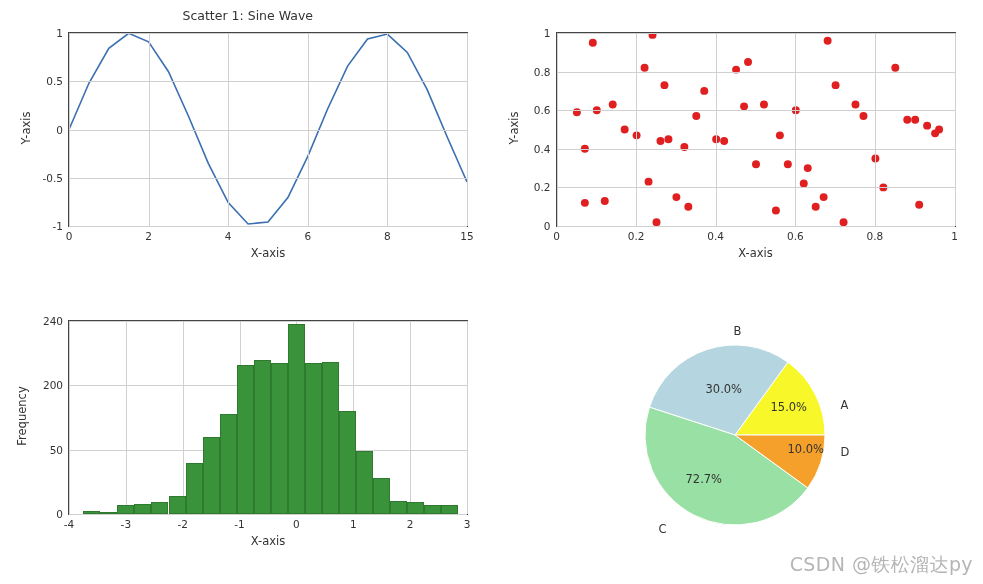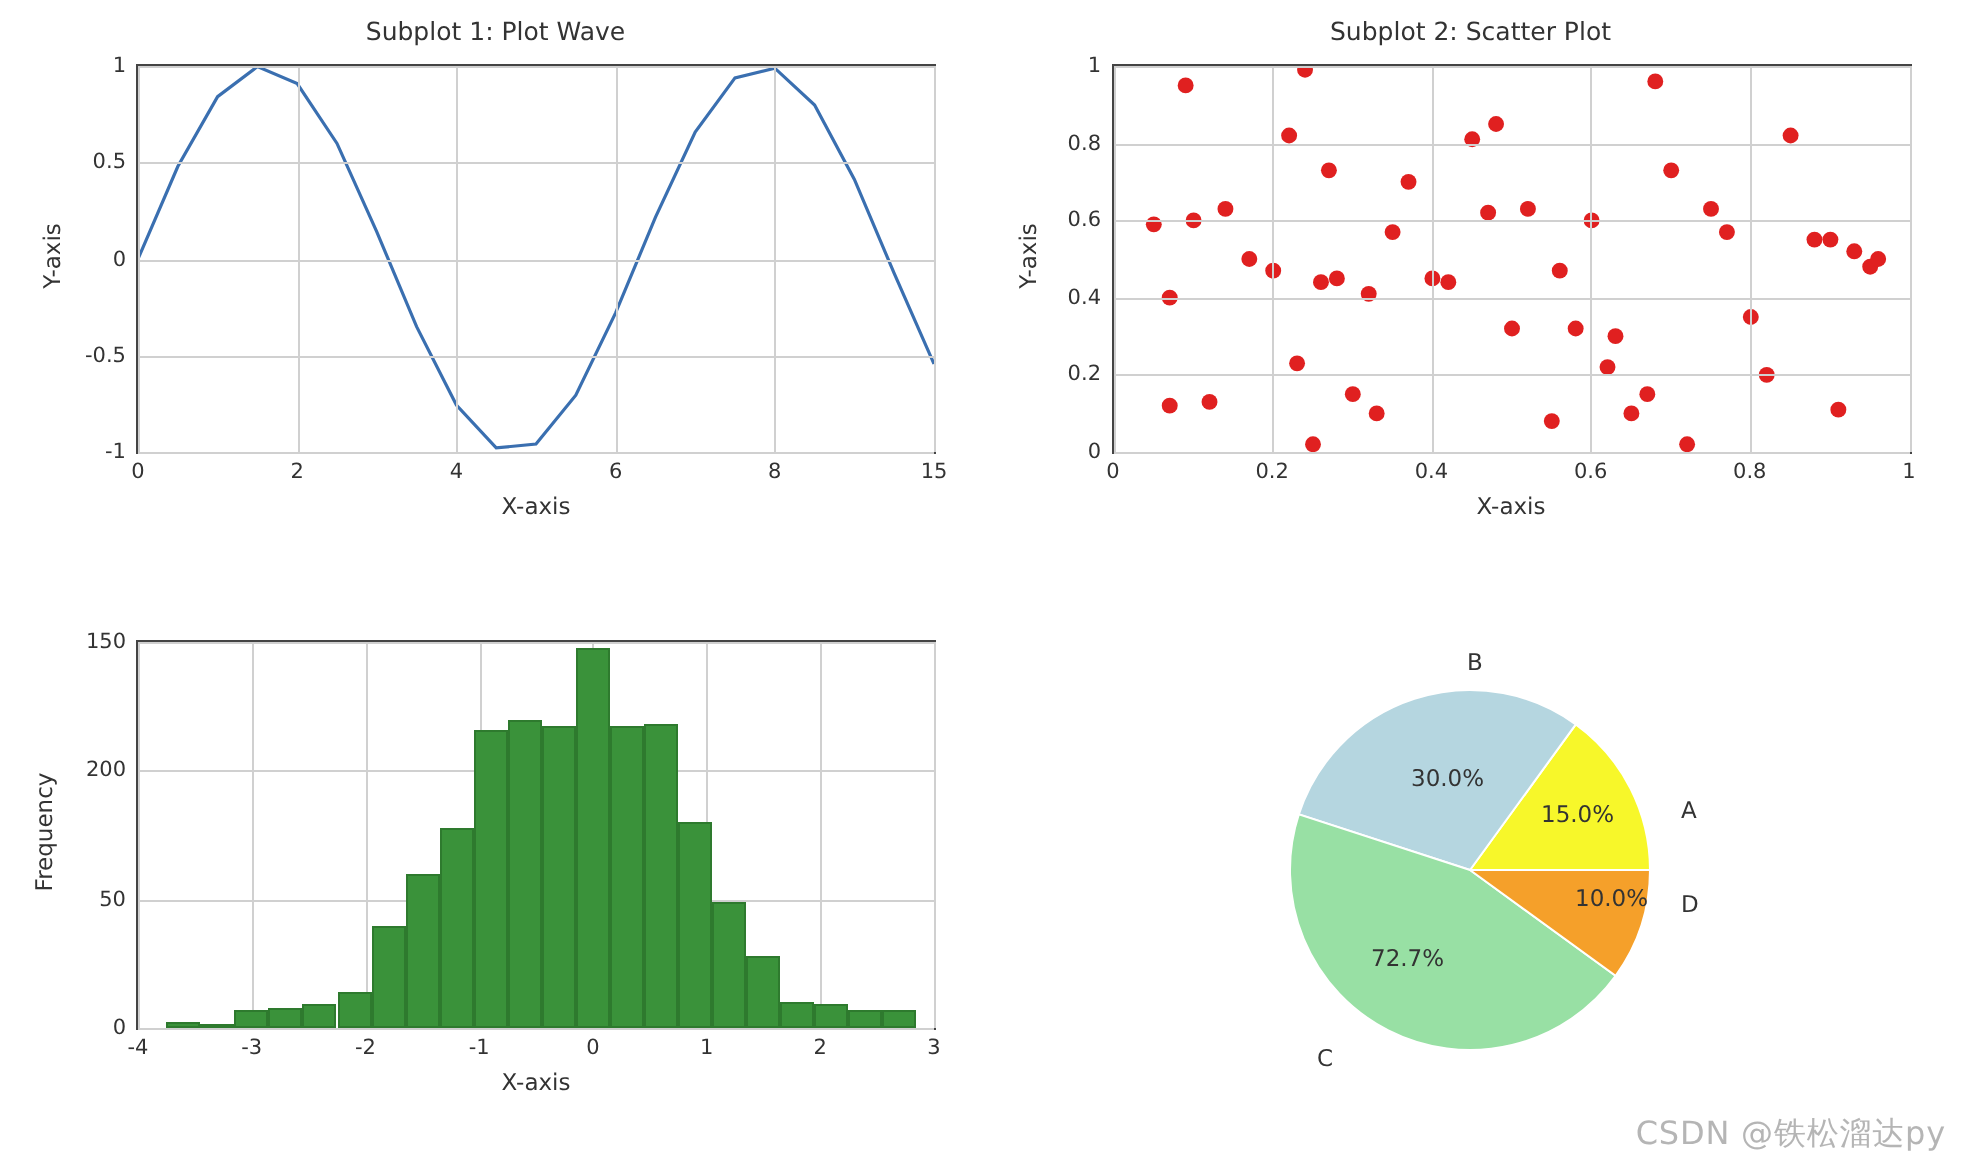--- a/index.html
+++ b/index.html
@@ -54,32 +54,32 @@
     .scatter-pt { fill: #e02020; }
     
     .bar { position: absolute; background: #3a923a; border: 0.5px solid #2e7a2e; bottom: 0; }
     
     .pie-wrap { position: relative; width: 100%; height: 100%; }
     .pie-label { position: absolute; font-size: 11.5px; color: #333; }
     
     .watermark {
       position: absolute;
       right: 10px; bottom: 6px;
-      font-size: 16px;
+      font-size: 19px;
       color: rgba(120,120,120,0.55);
       letter-spacing: 0.4px;
     }
   </style>
 </head>
 <body>
 
 <div class="grid2x2">
 
   <div class="cell">
-    <div class="title">Subplot 1: Plot Wave</div>
+    <div class="title">Scatter 1: Sine Wave</div>
     <div class="plot-box" style="left:60px; top:24px; width:400px; height:195px;">
 
       <div class="gridline gl-h" style="top:0%"></div>
       <div class="gridline gl-h" style="top:25%"></div>
       <div class="gridline gl-h" style="top:50%"></div>
       <div class="gridline gl-h" style="top:75%"></div>
       <div class="gridline gl-h" style="top:100%"></div>
 
       <div class="gridline gl-v" style="left:0%"></div>
       <div class="gridline gl-v" style="left:20%"></div>
@@ -102,21 +102,20 @@
       <span class="tick tick-y" style="top:75%">-0.5</span>
       <span class="tick tick-y" style="top:50%">0</span>
       <span class="tick tick-y" style="top:25%">0.5</span>
       <span class="tick tick-y" style="top:0%">1</span>
     </div>
     <div class="axis-label xlabel" style="left:260px; top:238px;">X-axis</div>
     <div class="axis-label ylabel" style="left:18px; top:120px;">Y-axis</div>
   </div>
 
   <div class="cell">
-    <div class="title">Subplot 2: Scatter Plot</div>
     <div class="plot-box" style="left:60px; top:24px; width:400px; height:195px;">
       <div class="gridline gl-h" style="top:0%"></div>
       <div class="gridline gl-h" style="top:20%"></div>
       <div class="gridline gl-h" style="top:40%"></div>
       <div class="gridline gl-h" style="top:60%"></div>
       <div class="gridline gl-h" style="top:80%"></div>
       <div class="gridline gl-h" style="top:100%"></div>
       <div class="gridline gl-v" style="left:0%"></div>
       <div class="gridline gl-v" style="left:20%"></div>
       <div class="gridline gl-v" style="left:40%"></div>
@@ -214,21 +213,21 @@
       <span class="tick tick-x" style="left:28.571%">-2</span>
       <span class="tick tick-x" style="left:42.857%">-1</span>
       <span class="tick tick-x" style="left:57.143%">0</span>
       <span class="tick tick-x" style="left:71.429%">1</span>
       <span class="tick tick-x" style="left:85.714%">2</span>
       <span class="tick tick-x" style="left:100%">3</span>
 
       <span class="tick tick-y" style="top:100%">0</span>
       <span class="tick tick-y" style="top:66.667%">50</span>
       <span class="tick tick-y" style="top:33.333%">200</span>
-      <span class="tick tick-y" style="top:0%">150</span>
+      <span class="tick tick-y" style="top:0%">240</span>
     <div class="bar" style="left: 3.57143%; width: 4.28571%; height: 1.33333%;"></div>
         <div class="bar" style="left: 7.85714%; width: 4.28571%; height: 0%;"></div>
         <div class="bar" style="left: 12.1429%; width: 4.28571%; height: 4.66667%;"></div>
         <div class="bar" style="left: 16.4286%; width: 4.28571%; height: 5.33333%;"></div>
         <div class="bar" style="left: 20.7143%; width: 4.28571%; height: 6%;"></div>
         <div class="bar" style="left: 25%; width: 4.28571%; height: 9.33333%;"></div>
         <div class="bar" style="left: 29.2857%; width: 4.28571%; height: 26.6667%;"></div>
         <div class="bar" style="left: 33.5714%; width: 4.28571%; height: 40%;"></div>
         <div class="bar" style="left: 37.8571%; width: 4.28571%; height: 52%;"></div>
         <div class="bar" style="left: 42.1429%; width: 4.28571%; height: 77.3333%;"></div>

